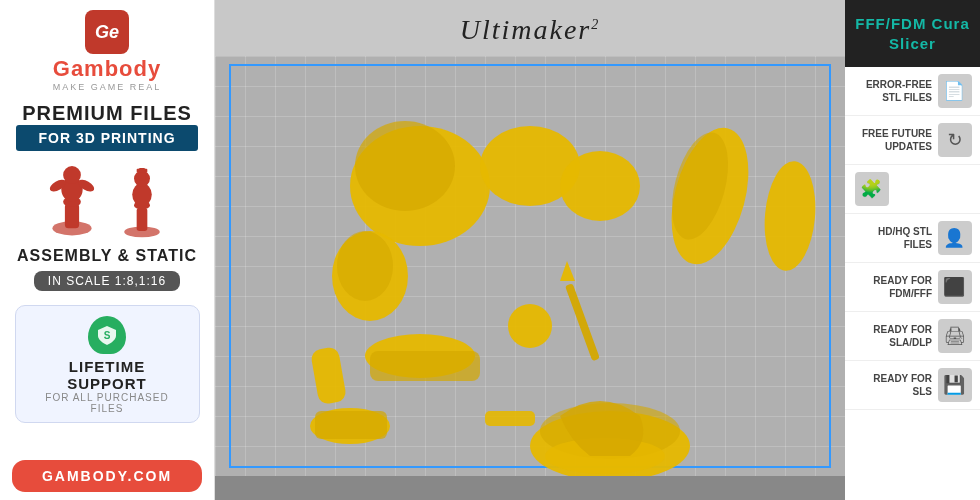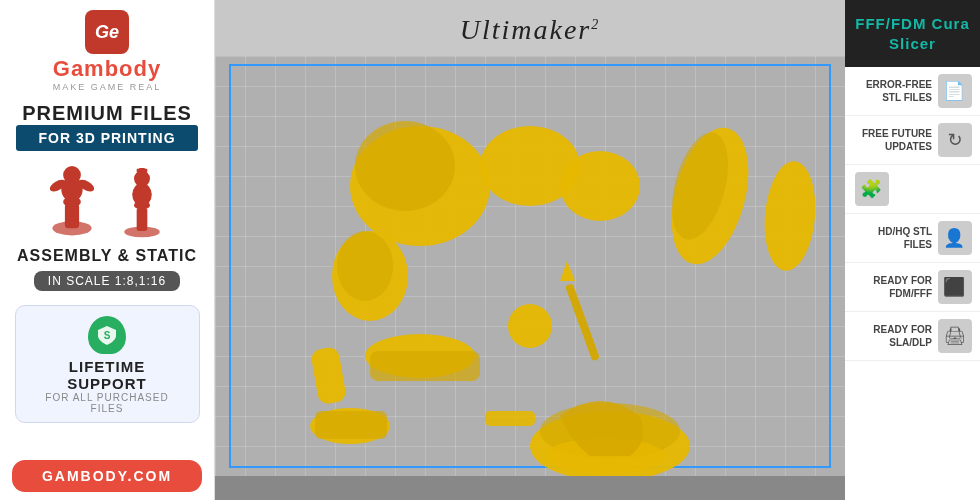--- a/index.html
+++ b/index.html
@@ -412,14 +412,18 @@
         <div class="right-item-icon">👤</div>
       </div>
       <div class="right-item">
         <div class="right-item-label">READY FOR FDM/FFF</div>
         <div class="right-item-icon">⬛</div>
       </div>
       <div class="right-item">
         <div class="right-item-label">READY FOR SLA/DLP</div>
         <div class="right-item-icon">🖨</div>
       </div>
+      <div class="right-item">
+        <div class="right-item-label">READY FOR SLS</div>
+        <div class="right-item-icon">💾</div>
+      </div>
     </div>
 </div>
 
 </body></html>

